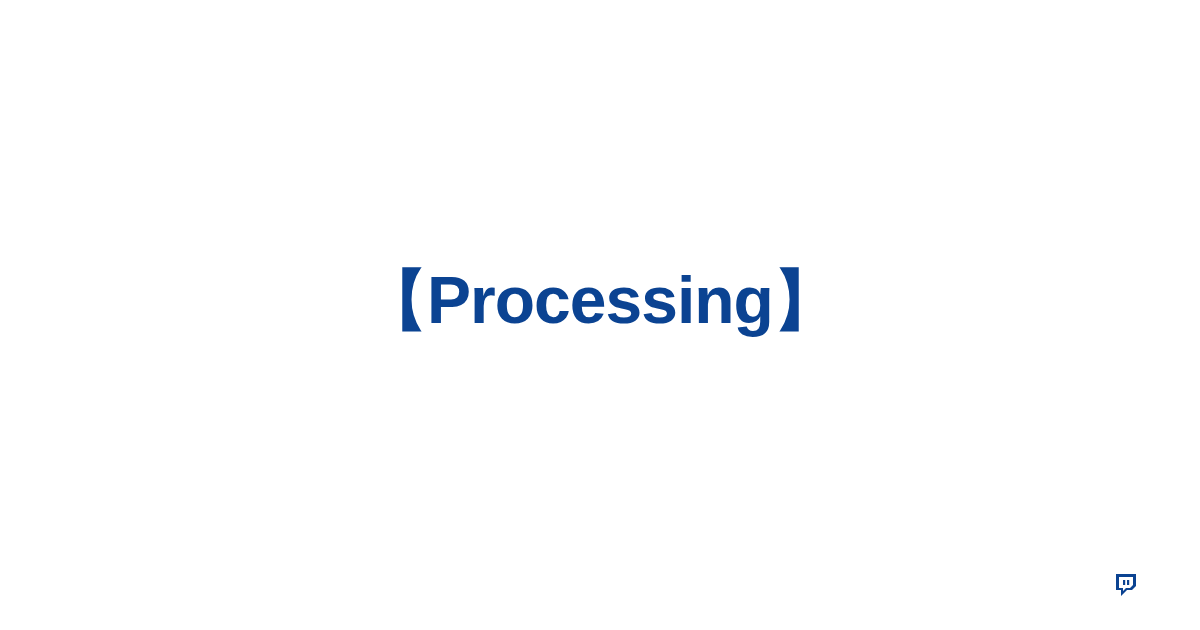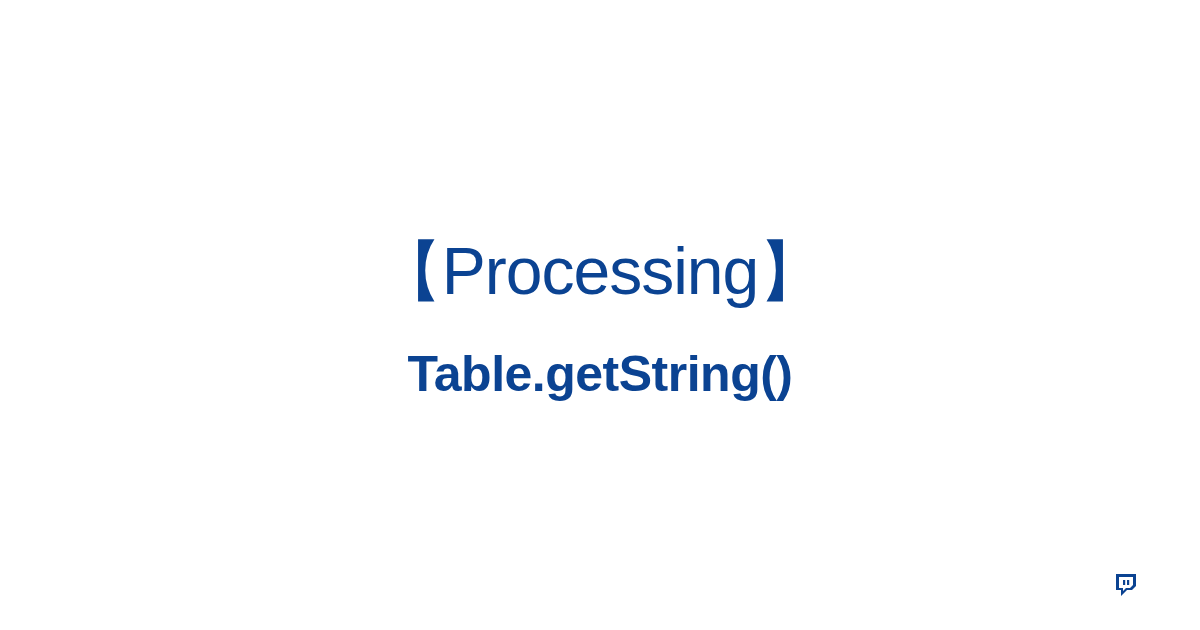--- a/index.html
+++ b/index.html
@@ -18,21 +18,21 @@
     .content {
       position: absolute;
       top: 50%;
       left: 50%;
       transform: translate(-50%, -50%);
       text-align: center;
     }
     .title {
       color: #0b4392;
       font-size: 66px;
-      font-weight: 400;
+      font-weight: 700;
       letter-spacing: -1px;
       margin-bottom: 28px;
     }
     .subtitle {
       color: #0b4392;
       font-size: 50px;
       font-weight: 700;
       letter-spacing: -0.5px;
     }
     .logo {
@@ -44,21 +44,20 @@
       width: 20px;
       height: 22px;
       display: block;
     }
   </style>
 </head>
 <body>
 
 <div class="content">
   <div class="title">【Processing】</div>
-  <div class="subtitle">Table.getString()</div>
 </div>
 
 <div class="logo">
   <svg viewBox="0 0 20 22" xmlns="http://www.w3.org/2000/svg">
     <path d="M 0 0 L 0 16 L 5 16 L 5 22 L 11 16 L 16 16 L 20 12 L 20 0 Z M 3 3 L 17 3 L 17 11 L 14 14 L 10 14 L 7 17 L 7 14 L 3 14 Z" fill="#0b4392"></path>
     <rect x="7" y="6" width="2.2" height="5" fill="#0b4392"></rect>
     <rect x="11" y="6" width="2.2" height="5" fill="#0b4392"></rect>
   </svg>
 </div>
 

